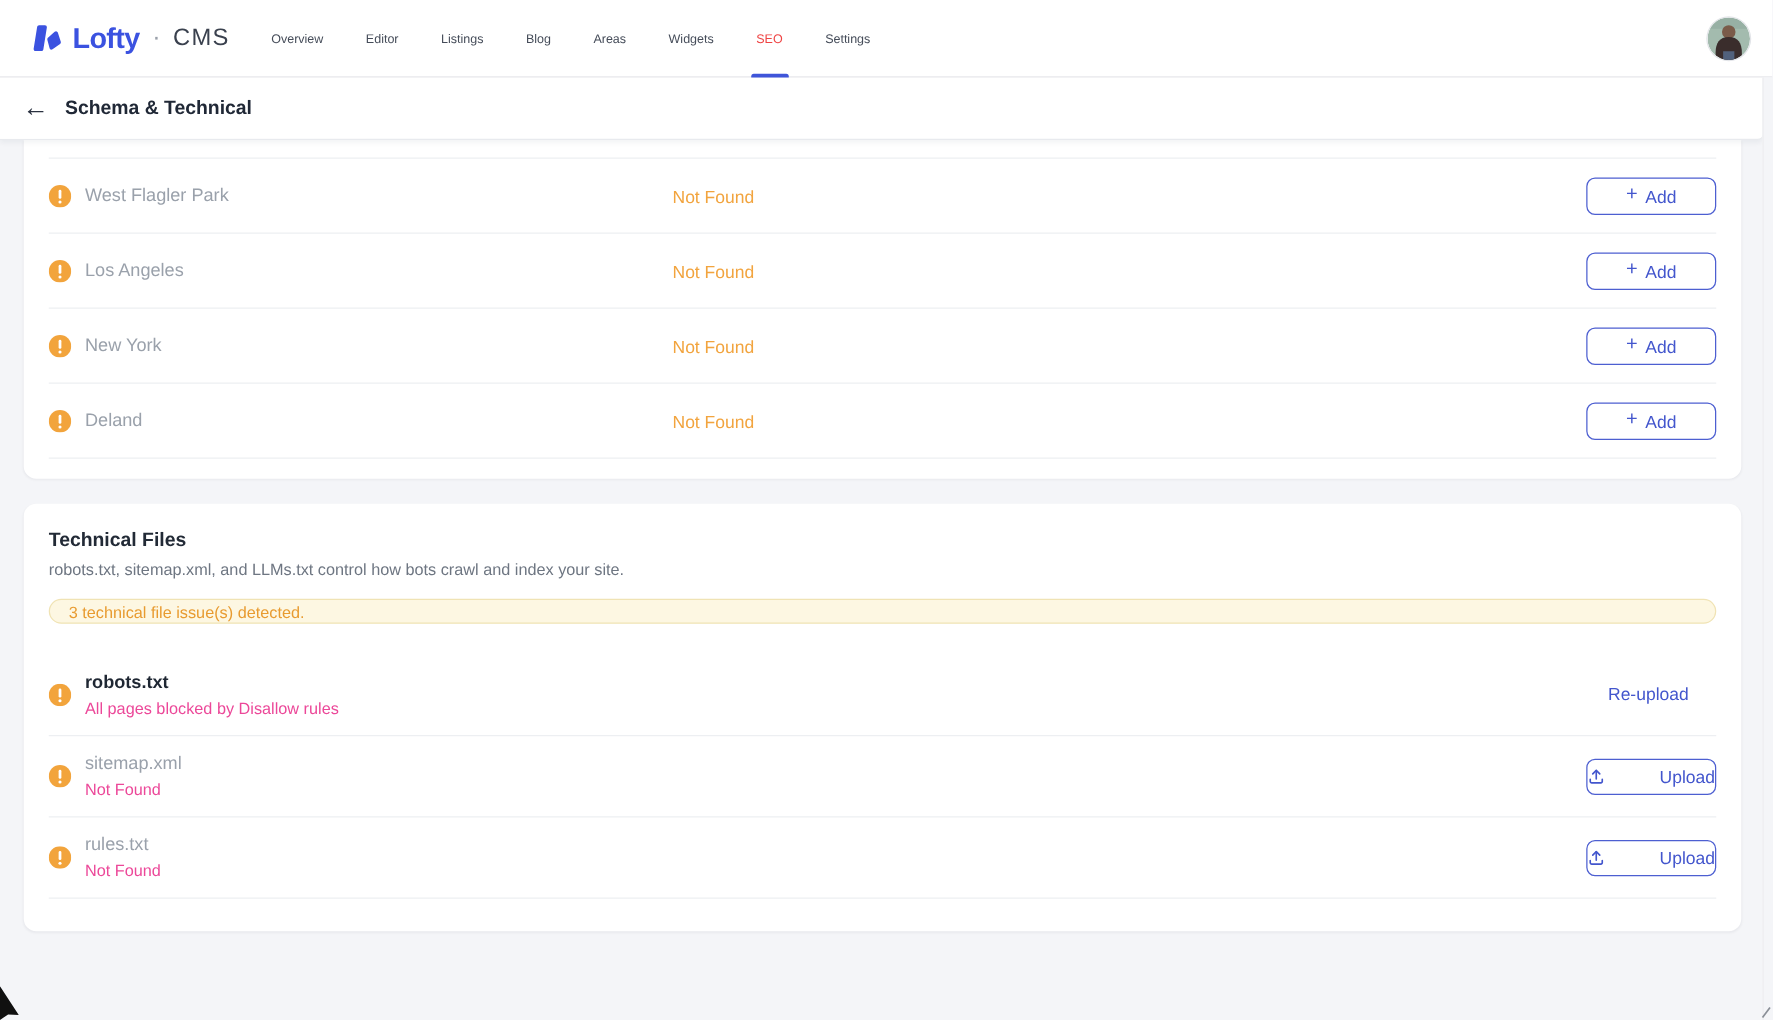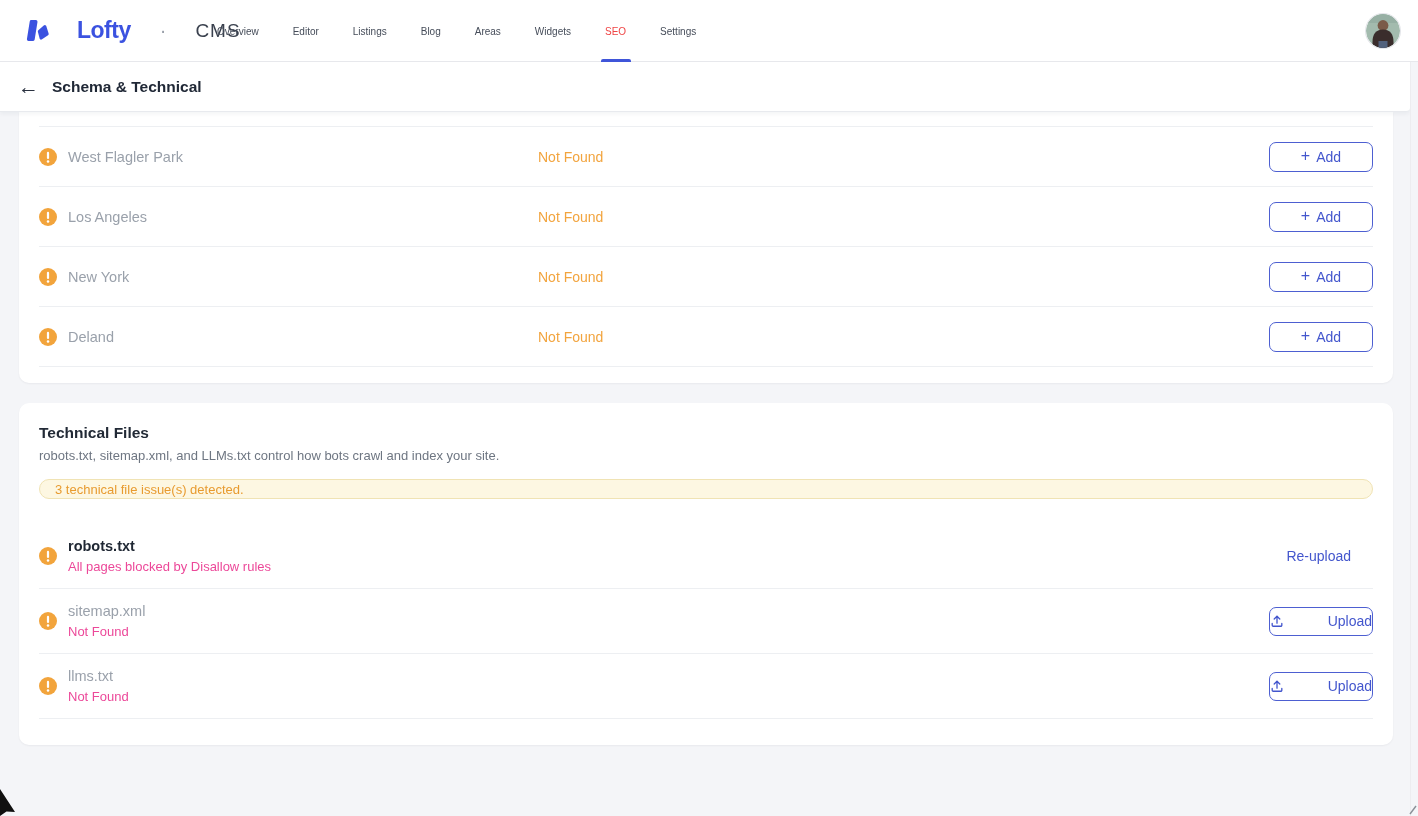--- a/index.html
+++ b/index.html
@@ -10,21 +10,21 @@
     font-family:"Liberation Sans", sans-serif;
     color:#202836;
   }
 
   
   .topnav {
     position:absolute; top:0; left:0; right:0; height:62px;
     background:#fff; border-bottom:1px solid #e7e8ec;
     display:flex; align-items:center; z-index:5;
   }
-  .brand { display:flex; align-items:center; margin-left:24px;gap:19px; }
+  .brand { display:flex; align-items:center; margin-left:24px; }
   .brand .logo-mark { width:27px; height:27px; display:block; }
   .brand .logo-text {
     font-size:23px; font-weight:800; color:#3b52e0;
     letter-spacing:-0.5px; margin-left:7px;
   }
   .brand .brand-dot { color:#9aa0aa; font-size:20px; margin:0 10px; }
   .brand .app-label { font-size:19px; color:#3a414e; letter-spacing:1px; }
 
   .nav-items {
     position:absolute; left:217px; top:0; height:62px;
@@ -277,21 +277,21 @@
         </div>
       </div>
 
       <div class="t-row">
         <svg class="warn-icon" viewBox="0 0 18 18">
             <circle cx="9" cy="9" r="9" fill="#f2a43c"></circle>
             <rect x="7.9" y="3.8" width="2.2" height="7.2" rx="1.1" fill="#fff"></rect>
             <circle cx="9" cy="13.6" r="1.25" fill="#fff"></circle>
           </svg>
         <div class="t-text">
-          <div class="t-name">llms.txt</div>
+          <div class="t-name">rules.txt</div>
           <div class="t-status">Not Found</div>
         </div>
         <div class="t-action">
           <button class="btn-outline upload-btn">
             <svg class="upload-icon" width="14" height="14" viewBox="0 0 16 16" fill="none" stroke="#4356cd" stroke-width="1.5" stroke-linecap="round" stroke-linejoin="round">
               <path d="M8 10.5 V2.8"></path>
                 <path d="M4.8 5.8 L8 2.6 L11.2 5.8"></path>
                 <path d="M2.5 10.8 v2 a1.2 1.2 0 0 0 1.2 1.2 h8.6 a1.2 1.2 0 0 0 1.2 -1.2 v-2"></path>
             </svg>
             <span>Upload</span>

